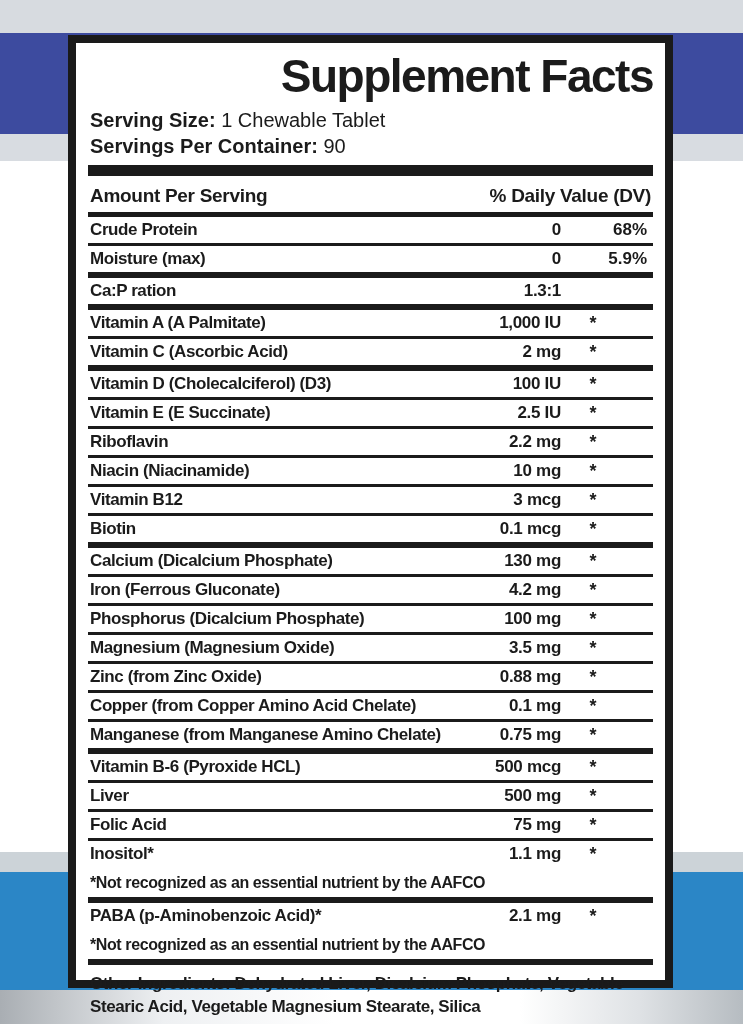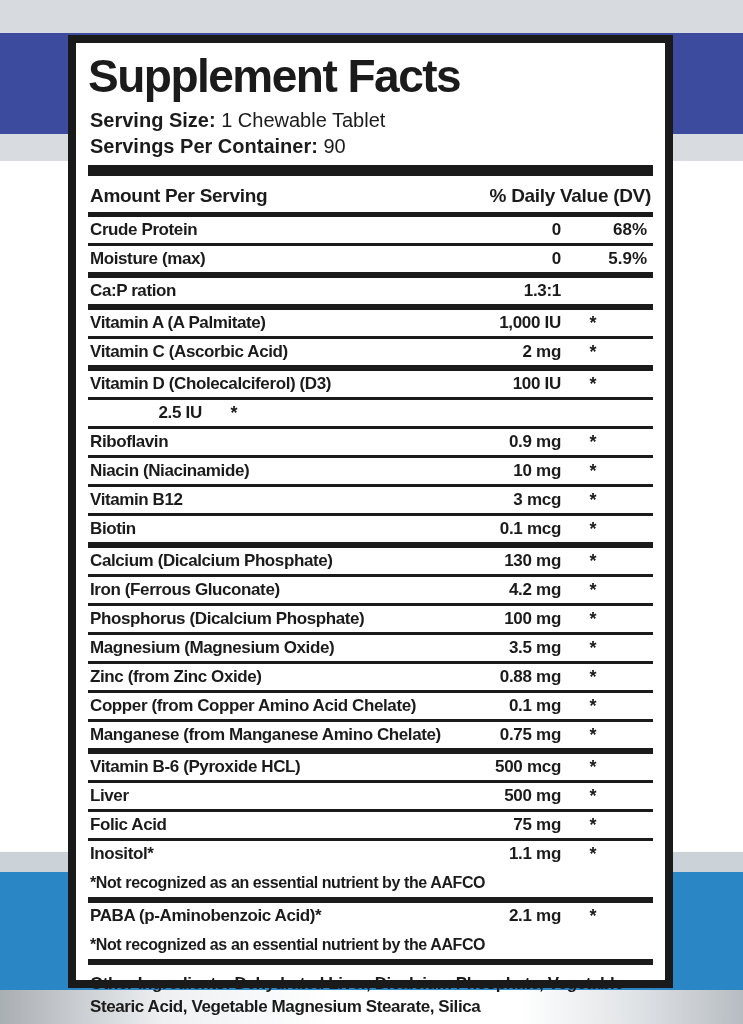--- a/index.html
+++ b/index.html
@@ -16,21 +16,21 @@
   .band-blue{top:872px;height:118px;background:#2b86c6;}
   .band-silver{top:990px;height:34px;
     background:linear-gradient(to right,#a9aeb3 0%,#eef0f2 22%,#ffffff 45%,#ffffff 70%,#dfe2e5 86%,#b6bcc1 100%);}
   
   .panel{
     position:absolute;left:68px;top:35px;width:605px;height:953px;
     background:#ffffff;border:8px solid #1a1a1a;box-sizing:border-box;
     padding:4px 12px 0 12px;
   }
   .title{
-    text-align:left;font-size:46px;font-weight:bold;letter-spacing:-1.5px;
+    text-align:right;font-size:46px;font-weight:bold;letter-spacing:-1.5px;
     line-height:54px;margin:2px 0 4px 0;
   }
   .serving-block{font-size:20px;line-height:26px;margin:2px 0 6px 2px;}
   .serving-line .lbl{font-weight:bold;}
   .serving-line .val{font-weight:normal;}
   .bar-thick{height:11px;background:#1a1a1a;margin:6px 0 0 0;}
   .head-row{
     display:flex;justify-content:space-between;align-items:flex-start;
     font-size:19px;font-weight:bold;padding:9px 2px 5px 2px;
     border-bottom:5px solid #1a1a1a;letter-spacing:-0.3px;
@@ -135,30 +135,31 @@
     <div class="row-main">
       <span class="r-name">Vitamin D (Cholecalciferol) (D3)</span>
       <span class="r-amount">100 IU</span>
       <span class="r-dv star">*</span>
     </div>
 
   </div>
 
   <div class="row">
     <div class="row-main">
+      <span class="r-name">Vitamin E (E Succinate)</span>
       <span class="r-amount">2.5 IU</span>
       <span class="r-dv star">*</span>
     </div>
 
   </div>
 
   <div class="row">
     <div class="row-main">
       <span class="r-name">Riboflavin</span>
-      <span class="r-amount">0.9 mg</span>
+      <span class="r-amount">2.2 mg</span>
       <span class="r-dv star">*</span>
     </div>
 
   </div>
 
   <div class="row">
     <div class="row-main">
       <span class="r-name">Niacin (Niacinamide)</span>
       <span class="r-amount">10 mg</span>
       <span class="r-dv star">*</span>

